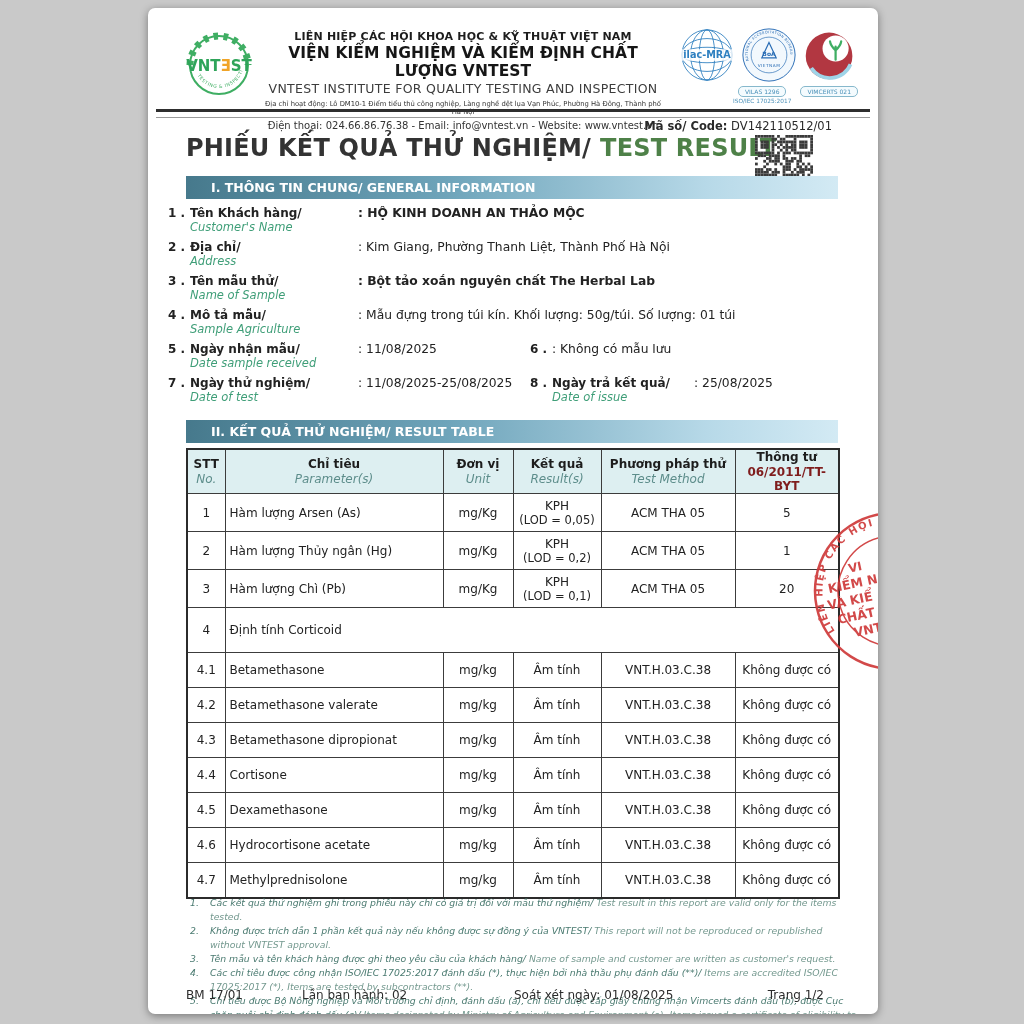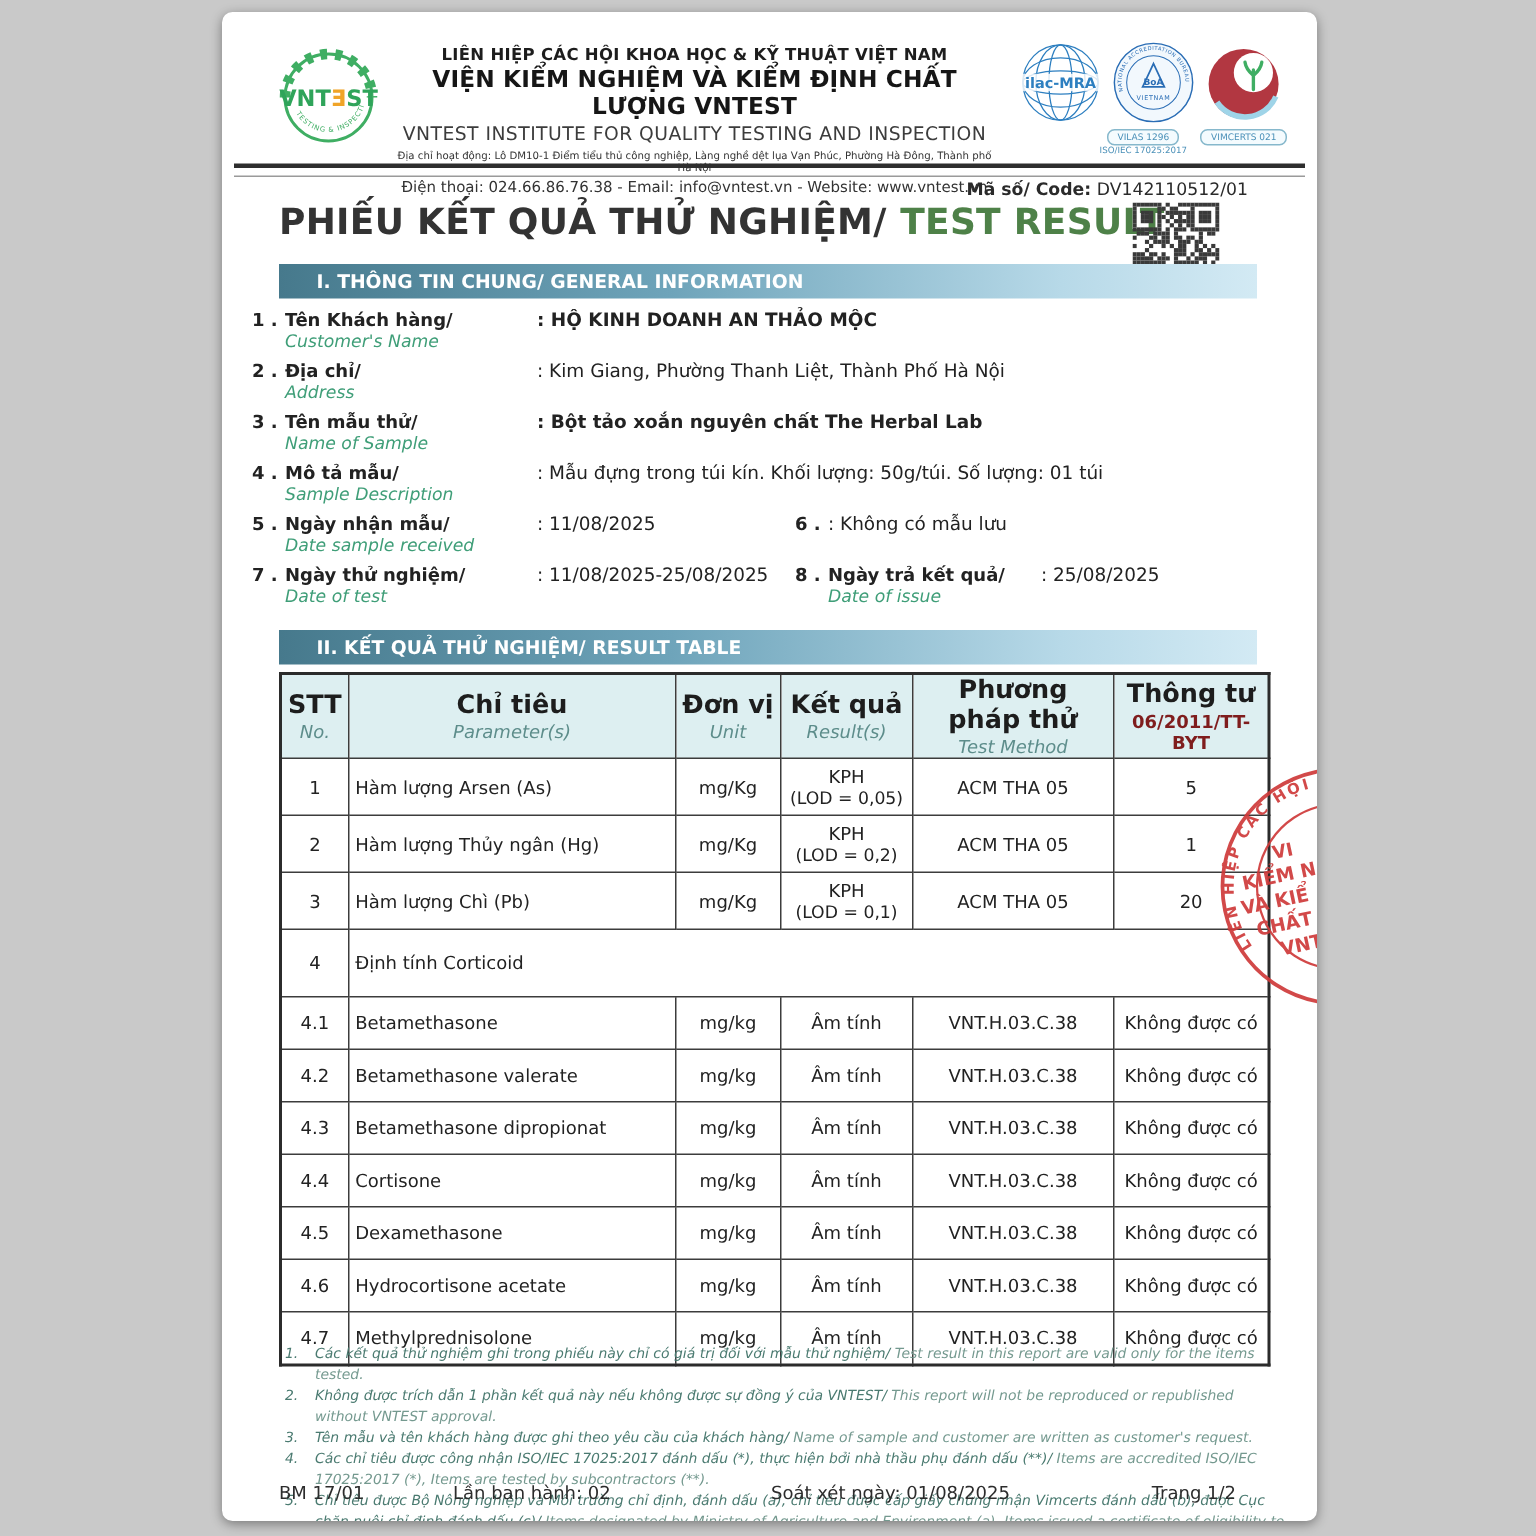--- a/index.html
+++ b/index.html
@@ -55,21 +55,21 @@
   .half{flex:none;width:362px;display:flex;}
   .half .ilbl{width:168px;}
   .half2{flex:1;display:flex;}
   .half2 .ilbl{width:142px;}
   
   table.res{position:absolute;top:440px;left:38px;border-collapse:collapse;table-layout:fixed;
             font-size:12px;color:#222;}
   table.res td,table.res th{border:1px solid #3c3c3c;padding:0 4px;overflow:hidden;}
   table.res{border:2px solid #2b2b2b;}
   th{background:#ddeff1;height:42px;vertical-align:middle;font-weight:normal;}
-  .thvi{font-size:17px;font-weight:bold;color:#1d1d1d;}
+  .thvi{font-size:12px;font-weight:bold;color:#1d1d1d;}
   .then{font-size:12px;font-style:italic;color:#5d8d8b;margin-top:1px;}
   .then-b{font-size:12px;font-weight:bold;color:#7f1d1d;margin-top:1px;}
   td{text-align:center;vertical-align:middle;}
   td.c-param{text-align:left;padding-left:8px;}
   tr.r-std{height:38px;}
   tr.r-merge{height:45px;}
   tr.r-sub{height:35px;padding-left:19px;}
   .res2{font-size:11.5px;}
   
   .stampwrap{position:absolute;top:498px;right:-100px;width:170px;height:170px;opacity:.92;}
@@ -438,21 +438,21 @@
       <span class="ilbl">
           <span class="lvi">Tên mẫu thử/</span>
           <span class="len">Name of Sample</span>
         </span>
       <span class="ival b">: Bột tảo xoắn nguyên chất The Herbal Lab</span>
     </div>
     <div class="irow">
       <span class="ino">4 .</span>
       <span class="ilbl">
           <span class="lvi">Mô tả mẫu/</span>
-          <span class="len">Sample Description</span>
+          <span class="len">Sample Agriculture</span>
         </span>
       <span class="ival">: Mẫu đựng trong túi kín. Khối lượng: 50g/túi. Số lượng: 01 túi</span>
     </div>
     <div class="irow">
       <div class="half">
         <span class="ino">5 .</span>
         <span class="ilbl">
             <span class="lvi">Ngày nhận mẫu/</span>
             <span class="len">Date sample received</span>
           </span>

